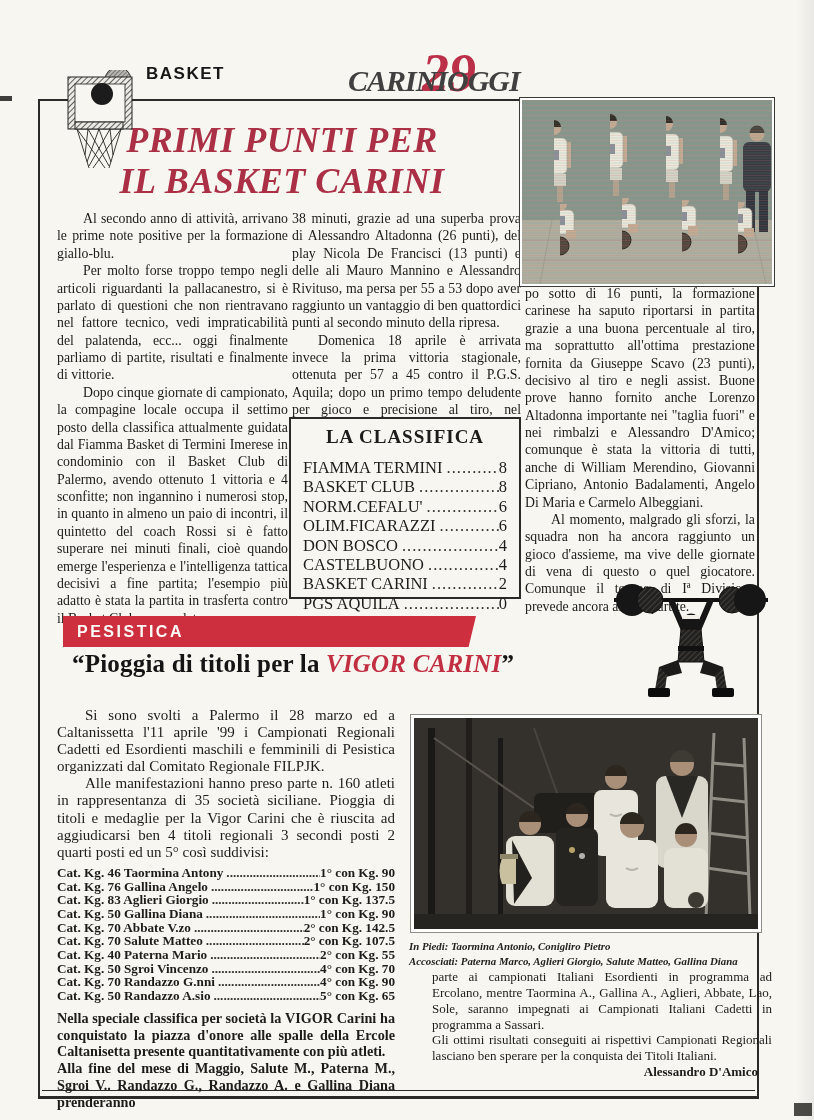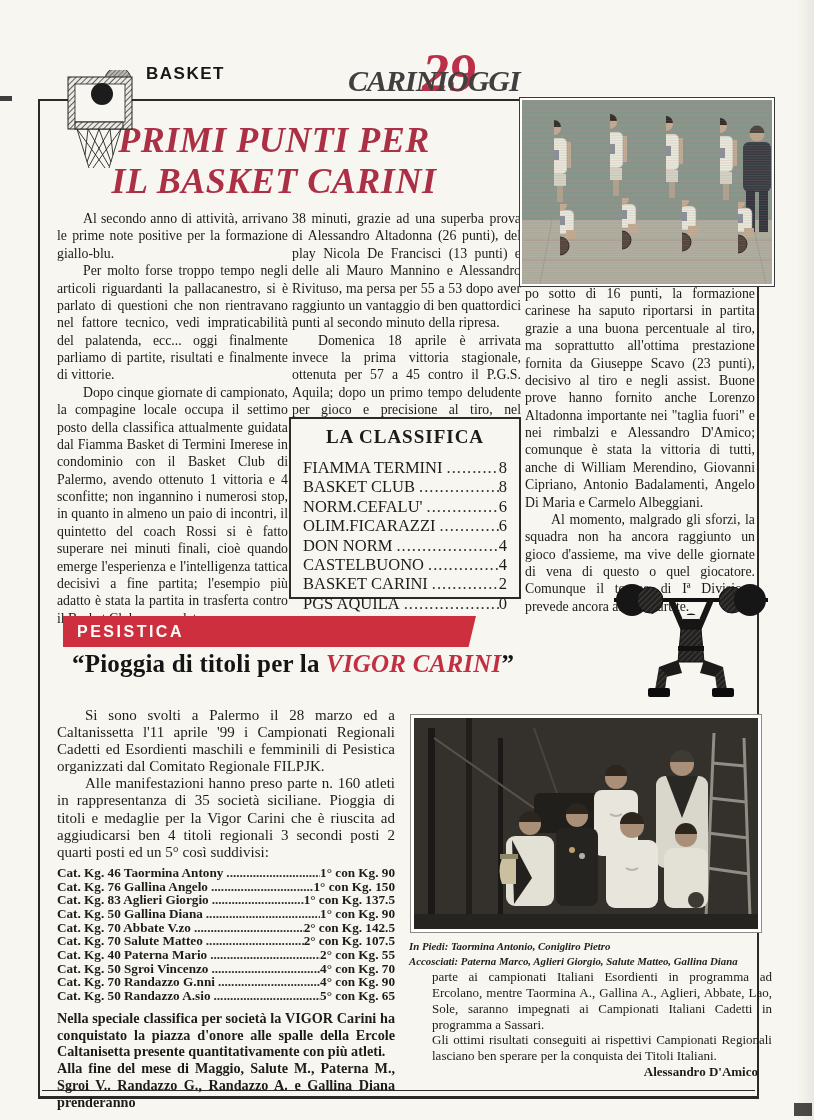--- a/index.html
+++ b/index.html
@@ -19,21 +19,21 @@
   .mast-text{position:absolute;left:0;top:14px;z-index:2;font-size:30px;font-weight:bold;
         font-style:italic;letter-spacing:-1px;color:#404040;font-family:"Liberation Serif",serif;}
 
   
   .frame{position:absolute;left:38px;top:99px;width:717px;height:995px;
         border:2px solid #2b2a28;border-bottom-width:3px;}
   .frame::after{content:"";position:absolute;left:2px;right:2px;bottom:5px;height:1px;background:#2b2a28;}
 
   .hoop-icon{position:absolute;left:60px;top:70px;z-index:3;}
 
-  .basket-title{position:absolute;left:64px;top:120px;width:420px;text-align:center;
+  .basket-title{position:absolute;left:72px;top:120px;width:420px;text-align:center;
         font-weight:bold;font-style:italic;font-size:36px;line-height:1.14;color:#ab3045;
         letter-spacing:0.5px;}
 
   .team-photo{position:absolute;left:519px;top:97px;width:256px;height:190px;z-index:2;
         background:#fff;border:1px solid #3a3a38;padding:2px;box-sizing:border-box;}
   .team-photo svg{display:block;width:100%;height:100%;}
 
   .bodytext{position:absolute;font-size:13.8px;line-height:1.26;text-align:justify;color:#1c1b19;}
   .bodytext p{margin:0;text-indent:26px;}
   .bodytext p.noind{text-indent:0;}
@@ -214,21 +214,21 @@
         <span class="st-team">NORM.CEFALU'</span>
         <span class="st-dots"></span>
         <span class="st-pts">6</span>
       </div>
     <div class="st-row">
         <span class="st-team">OLIM.FICARAZZI</span>
         <span class="st-dots"></span>
         <span class="st-pts">6</span>
       </div>
     <div class="st-row">
-        <span class="st-team">DON NORM</span>
+        <span class="st-team">DON BOSCO</span>
         <span class="st-dots"></span>
         <span class="st-pts">4</span>
       </div>
     <div class="st-row">
         <span class="st-team">CASTELBUONO</span>
         <span class="st-dots"></span>
         <span class="st-pts">4</span>
       </div>
     <div class="st-row">
         <span class="st-team">BASKET CARINI</span>

